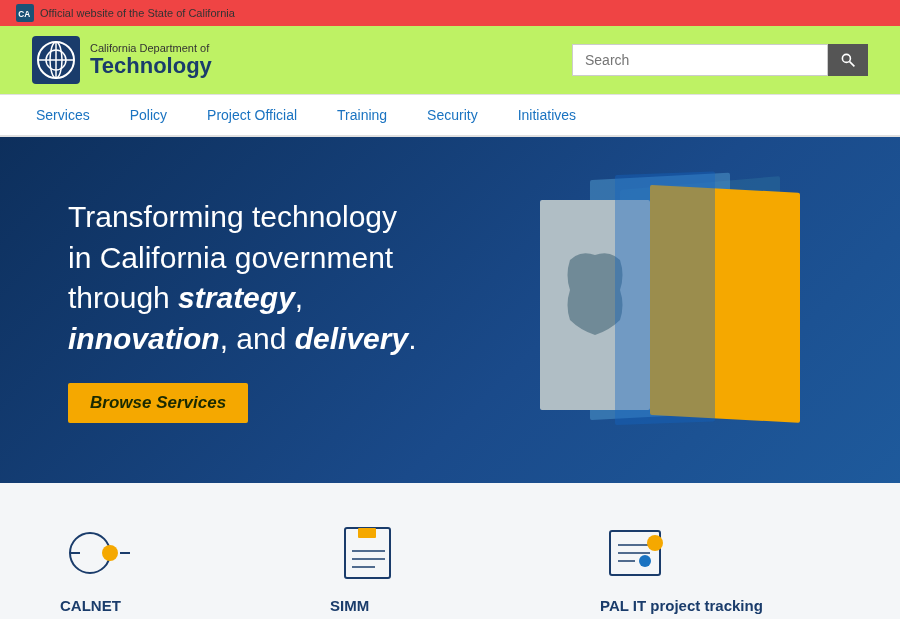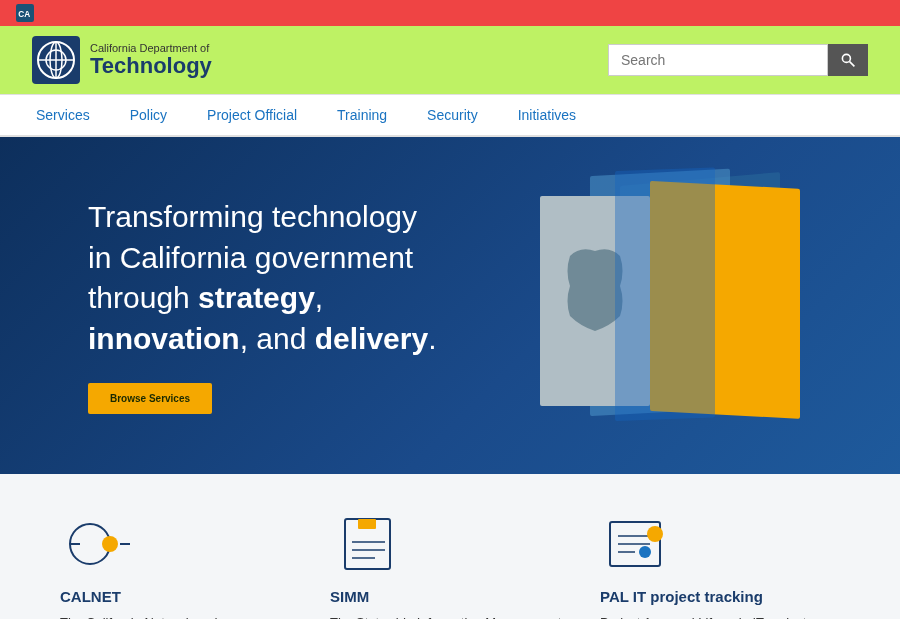--- a/index.html
+++ b/index.html
@@ -53,21 +53,21 @@
       line-height: 1.1;
     }
     .search-area {
       display: flex;
       align-items: center;
     }
     .search-input {
       border: 1px solid #ccc;
       padding: 7px 12px;
       font-size: 14px;
-      width: 220px;
+      width: 256px;
       outline: none;
     }
     .search-btn {
       background: #555;
       border: none;
       padding: 8px 12px;
       cursor: pointer;
       display: flex;
       align-items: center;
       justify-content: center;
@@ -94,50 +94,52 @@
       padding: 12px 16px;
       text-decoration: none;
       color: #1a73c1;
       font-size: 14px;
       font-weight: 500;
     }
 
     
     .hero {
       background: linear-gradient(135deg, #0d2f5c 0%, #1a4a8a 60%, #1e5a9c 100%);
-      padding: 60px 60px 60px 88px;
+      padding: 60px 60px 60px 68px;
       position: relative;
       min-height: 300px;
       display: flex;
       align-items: flex-start;
       overflow: hidden;
     }
     .hero-text {
       color: white;
       max-width: 420px;
       z-index: 2;
     }
     .hero-text h1 {
       font-size: 30px;
       font-weight: 400;
       line-height: 1.35;
       margin-bottom: 24px;
     }
     .hero-text h1 strong {
       font-weight: 700;
+      font-style: italic;
     }
     .hero-btn {
       background: #f5a800;
       color: #1a2a00;
       border: none;
       padding: 10px 22px;
-      font-size: 10px;
+      font-size: 17px;
       font-weight: bold;
       cursor: pointer;
       border-radius: 2px;
+      font-style: italic;
     }
 
     
     .hero-graphic {
       position: absolute;
       right: 60px;
       top: 50%;
       transform: translateY(-50%);
       width: 380px;
       height: 280px;
@@ -172,20 +174,21 @@
     }
   </style>
 </head>
 <body>
 
 <div class="top-bar">
   <svg class="ca-icon" viewBox="0 0 24 24">
     <rect width="24" height="24" rx="3" fill="#1a5276"></rect>
     <text x="3" y="17" font-size="11" fill="white" font-weight="bold">CA</text>
   </svg>
+  <span>Official website of the State of California</span>
 </div>
 
 <div class="header">
   <div class="logo-area">
     <svg class="logo-icon" viewBox="0 0 48 48">
       <rect width="48" height="48" rx="4" fill="#1a3c6b"></rect>
       <circle cx="24" cy="24" r="18" fill="none" stroke="white" stroke-width="2"></circle>
       <circle cx="24" cy="24" r="10" fill="none" stroke="white" stroke-width="1.5"></circle>
       <line x1="6" y1="24" x2="42" y2="24" stroke="white" stroke-width="1.5"></line>
       <line x1="24" y1="6" x2="24" y2="42" stroke="white" stroke-width="1.5"></line>

